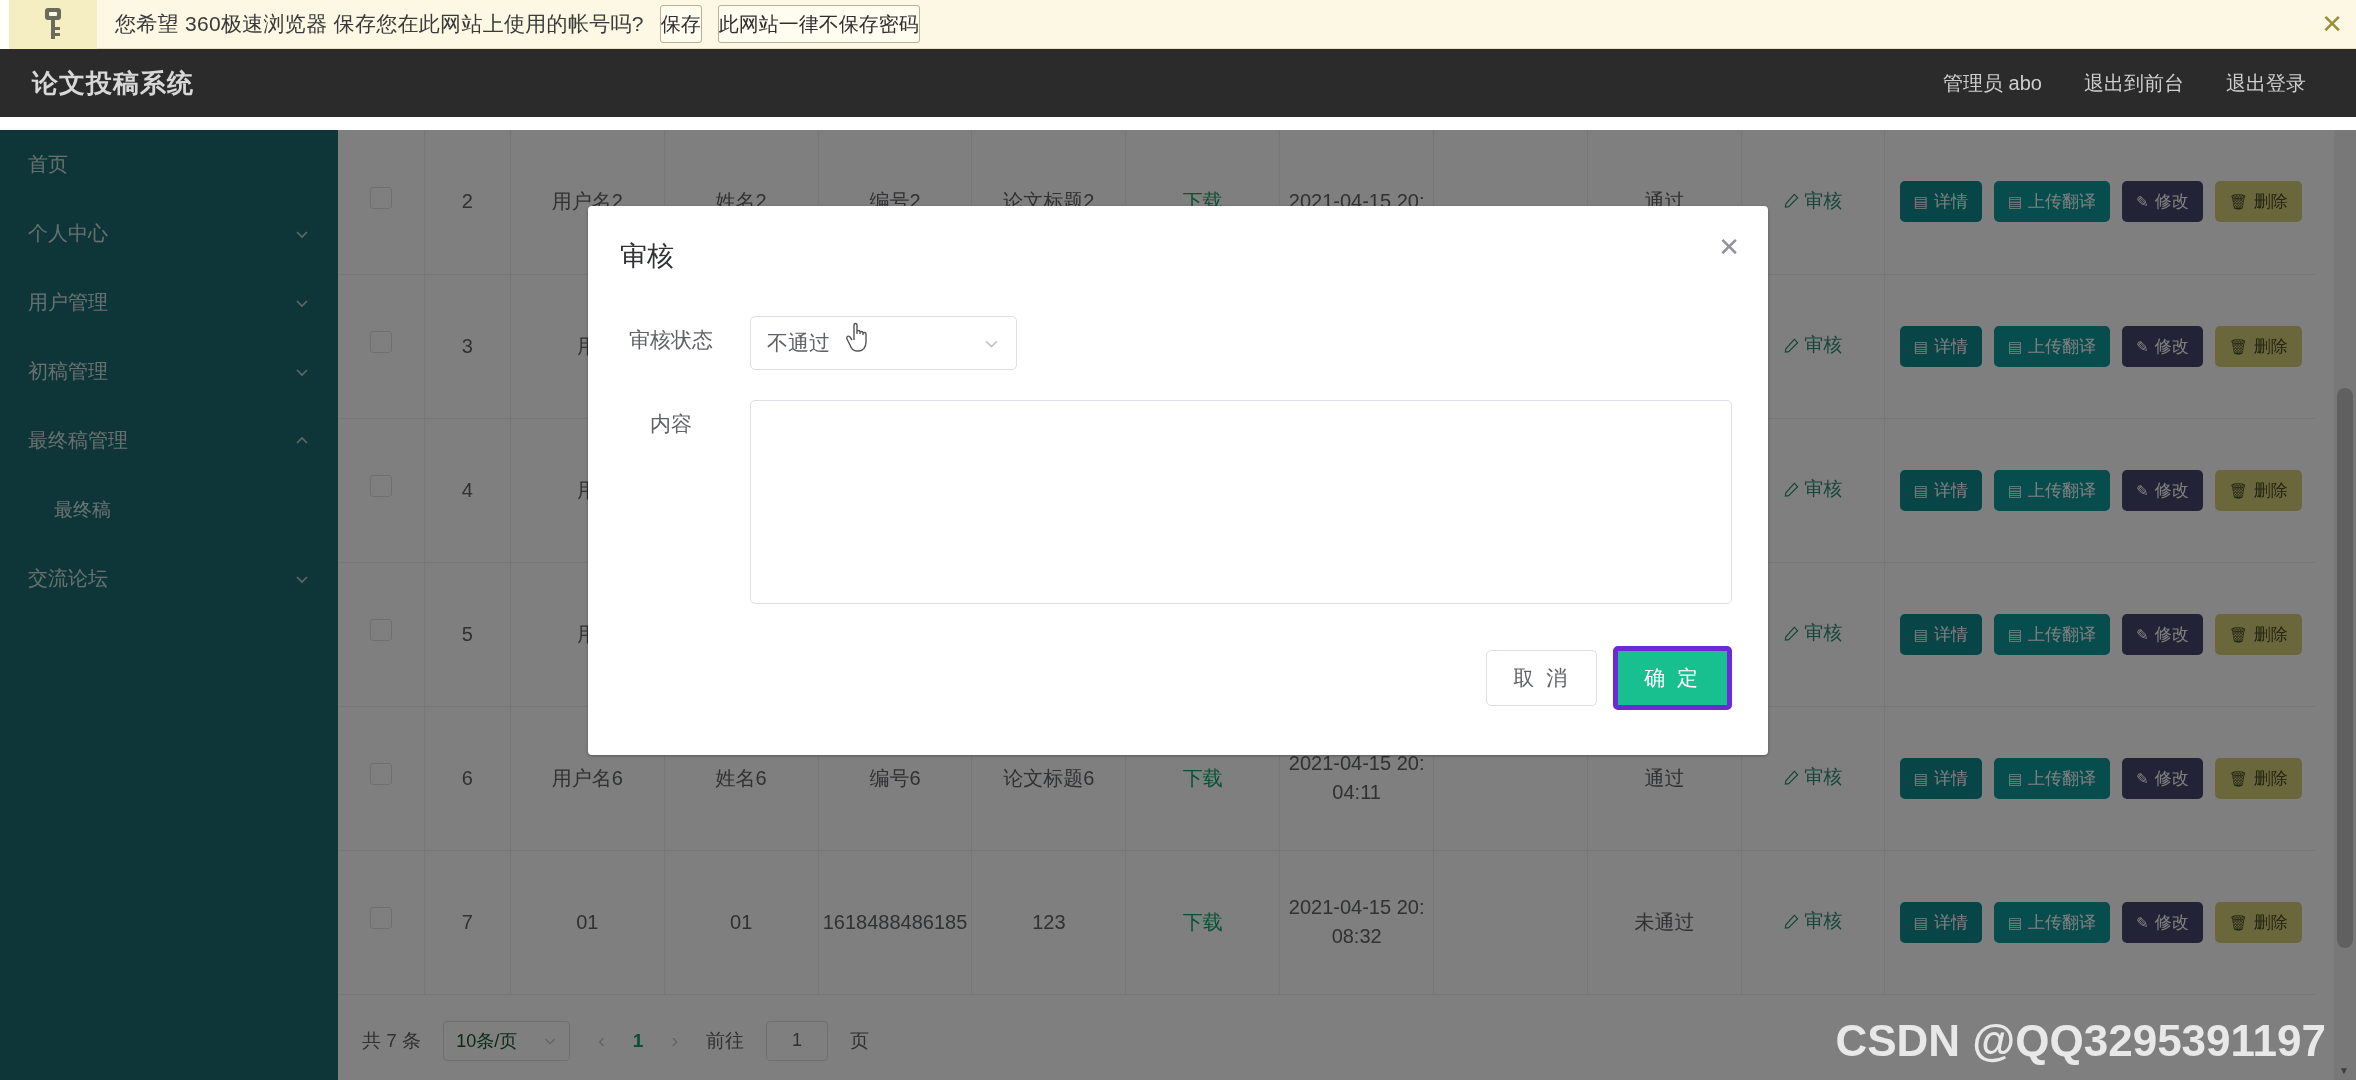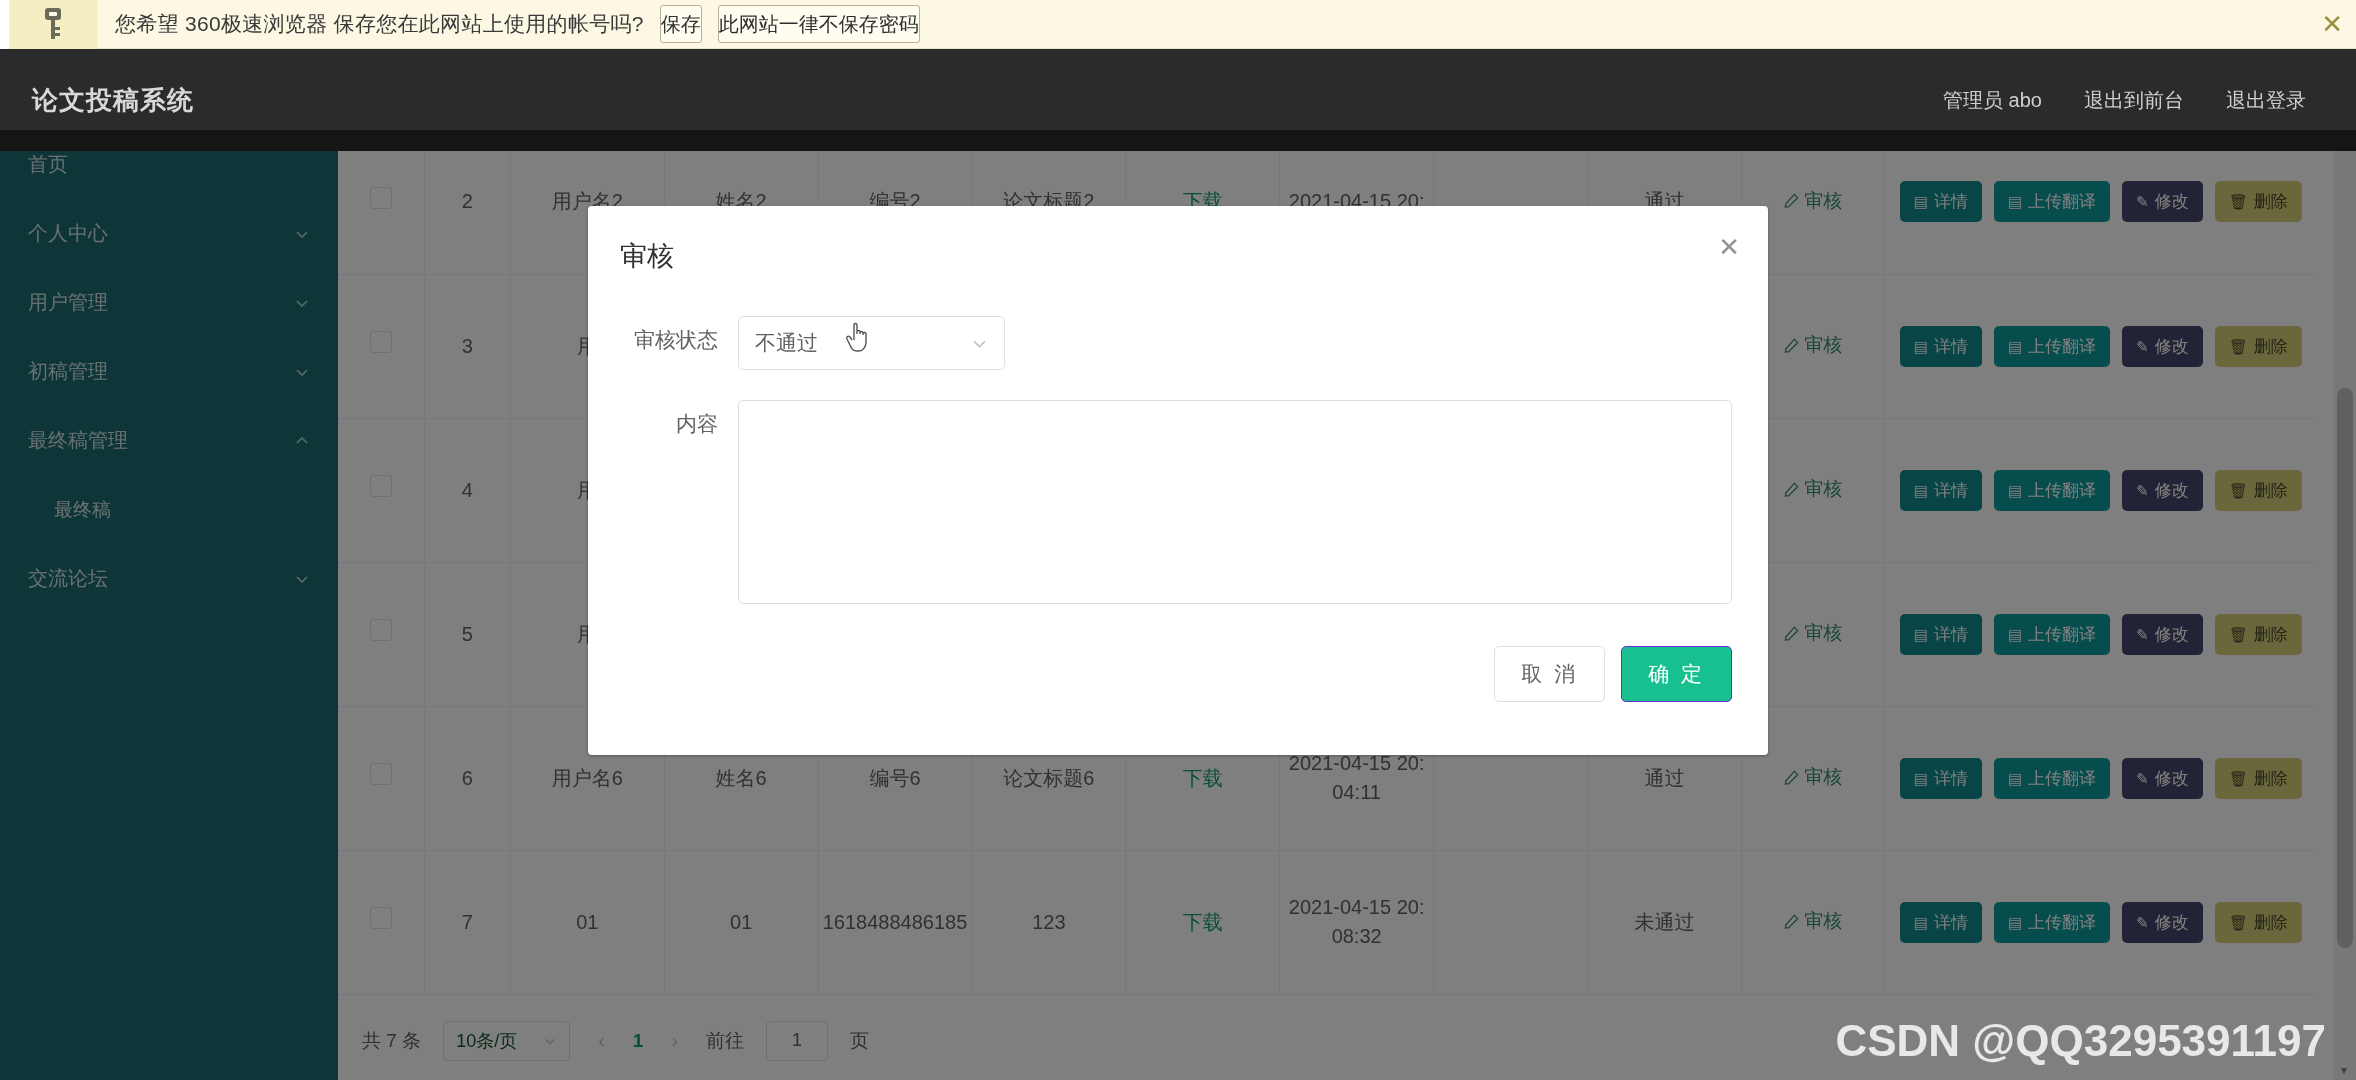--- a/index.html
+++ b/index.html
@@ -45,21 +45,21 @@
   }
   .notif-close {
     position: absolute; right: 22px; top: 50%; transform: translateY(-50%);
     font-size: 26px; color: #9a8f3e; cursor: pointer; line-height: 1;
     font-family: "DejaVu Sans", sans-serif;
   }
 
   
   .topbar {
     position: absolute; top: 49px; left: 0;
-    width: 2356px; height: 102px;
+    width: 2356px; height: 68px;
     background: #2b2b2b;
     display: flex; align-items: center;
     z-index: 40;
     gap: 22px;
   }
   .brand {
     color: #d8d8d8; font-size: 26px; font-weight: bold;
     margin-left: 32px; letter-spacing: 1px;
   }
   .topbar-right {
@@ -194,22 +194,22 @@
   .modal-head { padding: 32px 32px 0 32px; position: relative; }
   .modal-title { font-size: 27px; color: #303133; }
   .modal-close {
     position: absolute; right: 28px; top: 28px;
     font-size: 26px; color: #909399; cursor: pointer; line-height: 1;
     font-family: "DejaVu Sans", sans-serif;
   }
   .modal-body { padding: 42px 36px 0 36px; }
   .form-row { display: flex; align-items: flex-start; margin-bottom: 30px; }
   .form-label {
-    width: 94px; text-align: right; font-size: 21px; color: #606266;
-    padding-top: 10px; margin-right: 20px; flex: none;
+    width: 94px; text-align: center; font-size: 21px; color: #606266;
+    padding-top: 10px; margin-right: 32px; flex: none;
   }
   .select-box {
     width: 267px; height: 54px; border: 1px solid #dcdfe6; border-radius: 5px;
     display: flex; align-items: center; padding: 0 16px;
     font-size: 21px; color: #606266; cursor: pointer; position: relative;
     background: #fff;
   }
   .select-chev {
     margin-left: auto; width: 17px; height: 17px; display: block;
   }
@@ -220,21 +220,21 @@
   }
   .modal-foot {
     display: flex; justify-content: flex-end; align-items: center;
     gap: 0; padding: 12px 36px 0 36px;
   }
   .mbtn {
     font-size: 21px; font-family: inherit; cursor: pointer;
     border-radius: 5px; padding: 13px 26px; letter-spacing: 3px;
   }
   .mbtn-cancel { background: #fff; border: 1px solid #dcdfe6; color: #606266; }
-  .mbtn-ok { background: #18c08f; border: 1px solid #6d28d9; color: #fff; margin-left: 16px; }
+  .mbtn-ok { background: #18c08f; border: 5px solid #6d28d9; color: #fff; margin-left: 16px; }
 
   
   .cursor-hand { position: absolute; left: 844px; top: 318px; z-index: 95; }
 
   
   .watermark {
     position: absolute; right: 30px; bottom: 14px;
     font-size: 44px; color: rgba(255,255,255,.82);
     z-index: 85; white-space: nowrap;
     font-family: "Liberation Sans", sans-serif;

